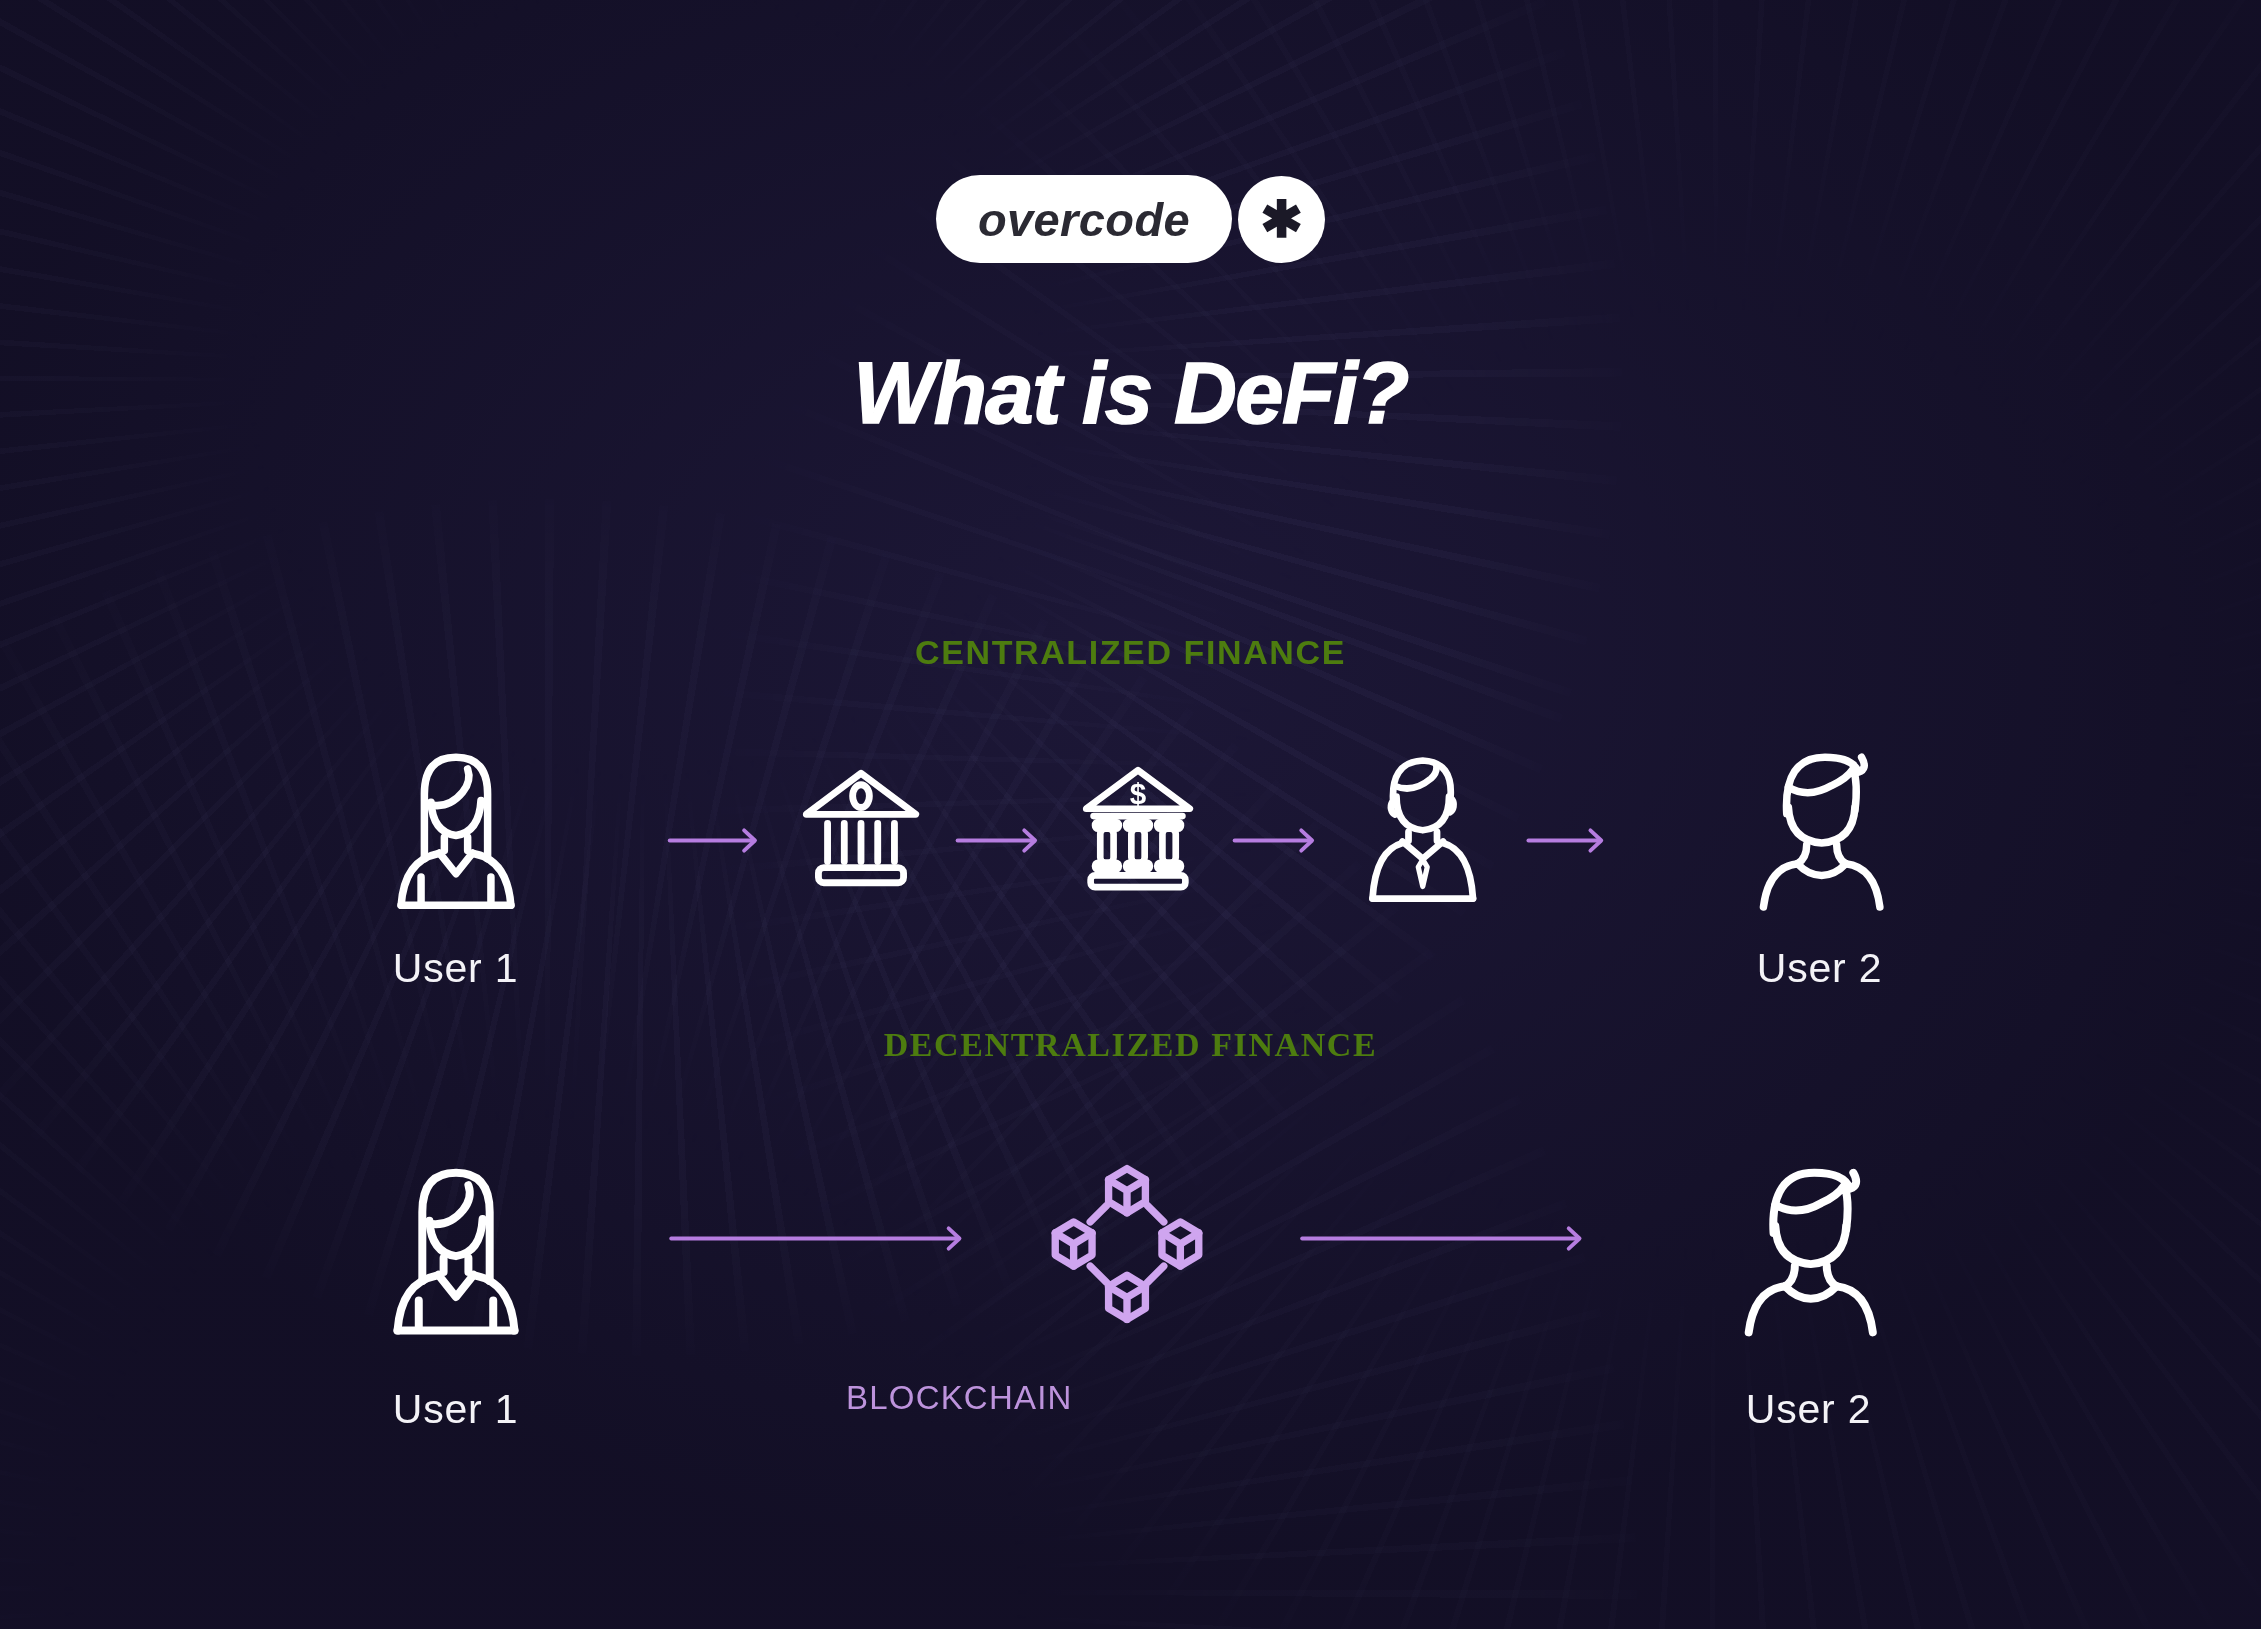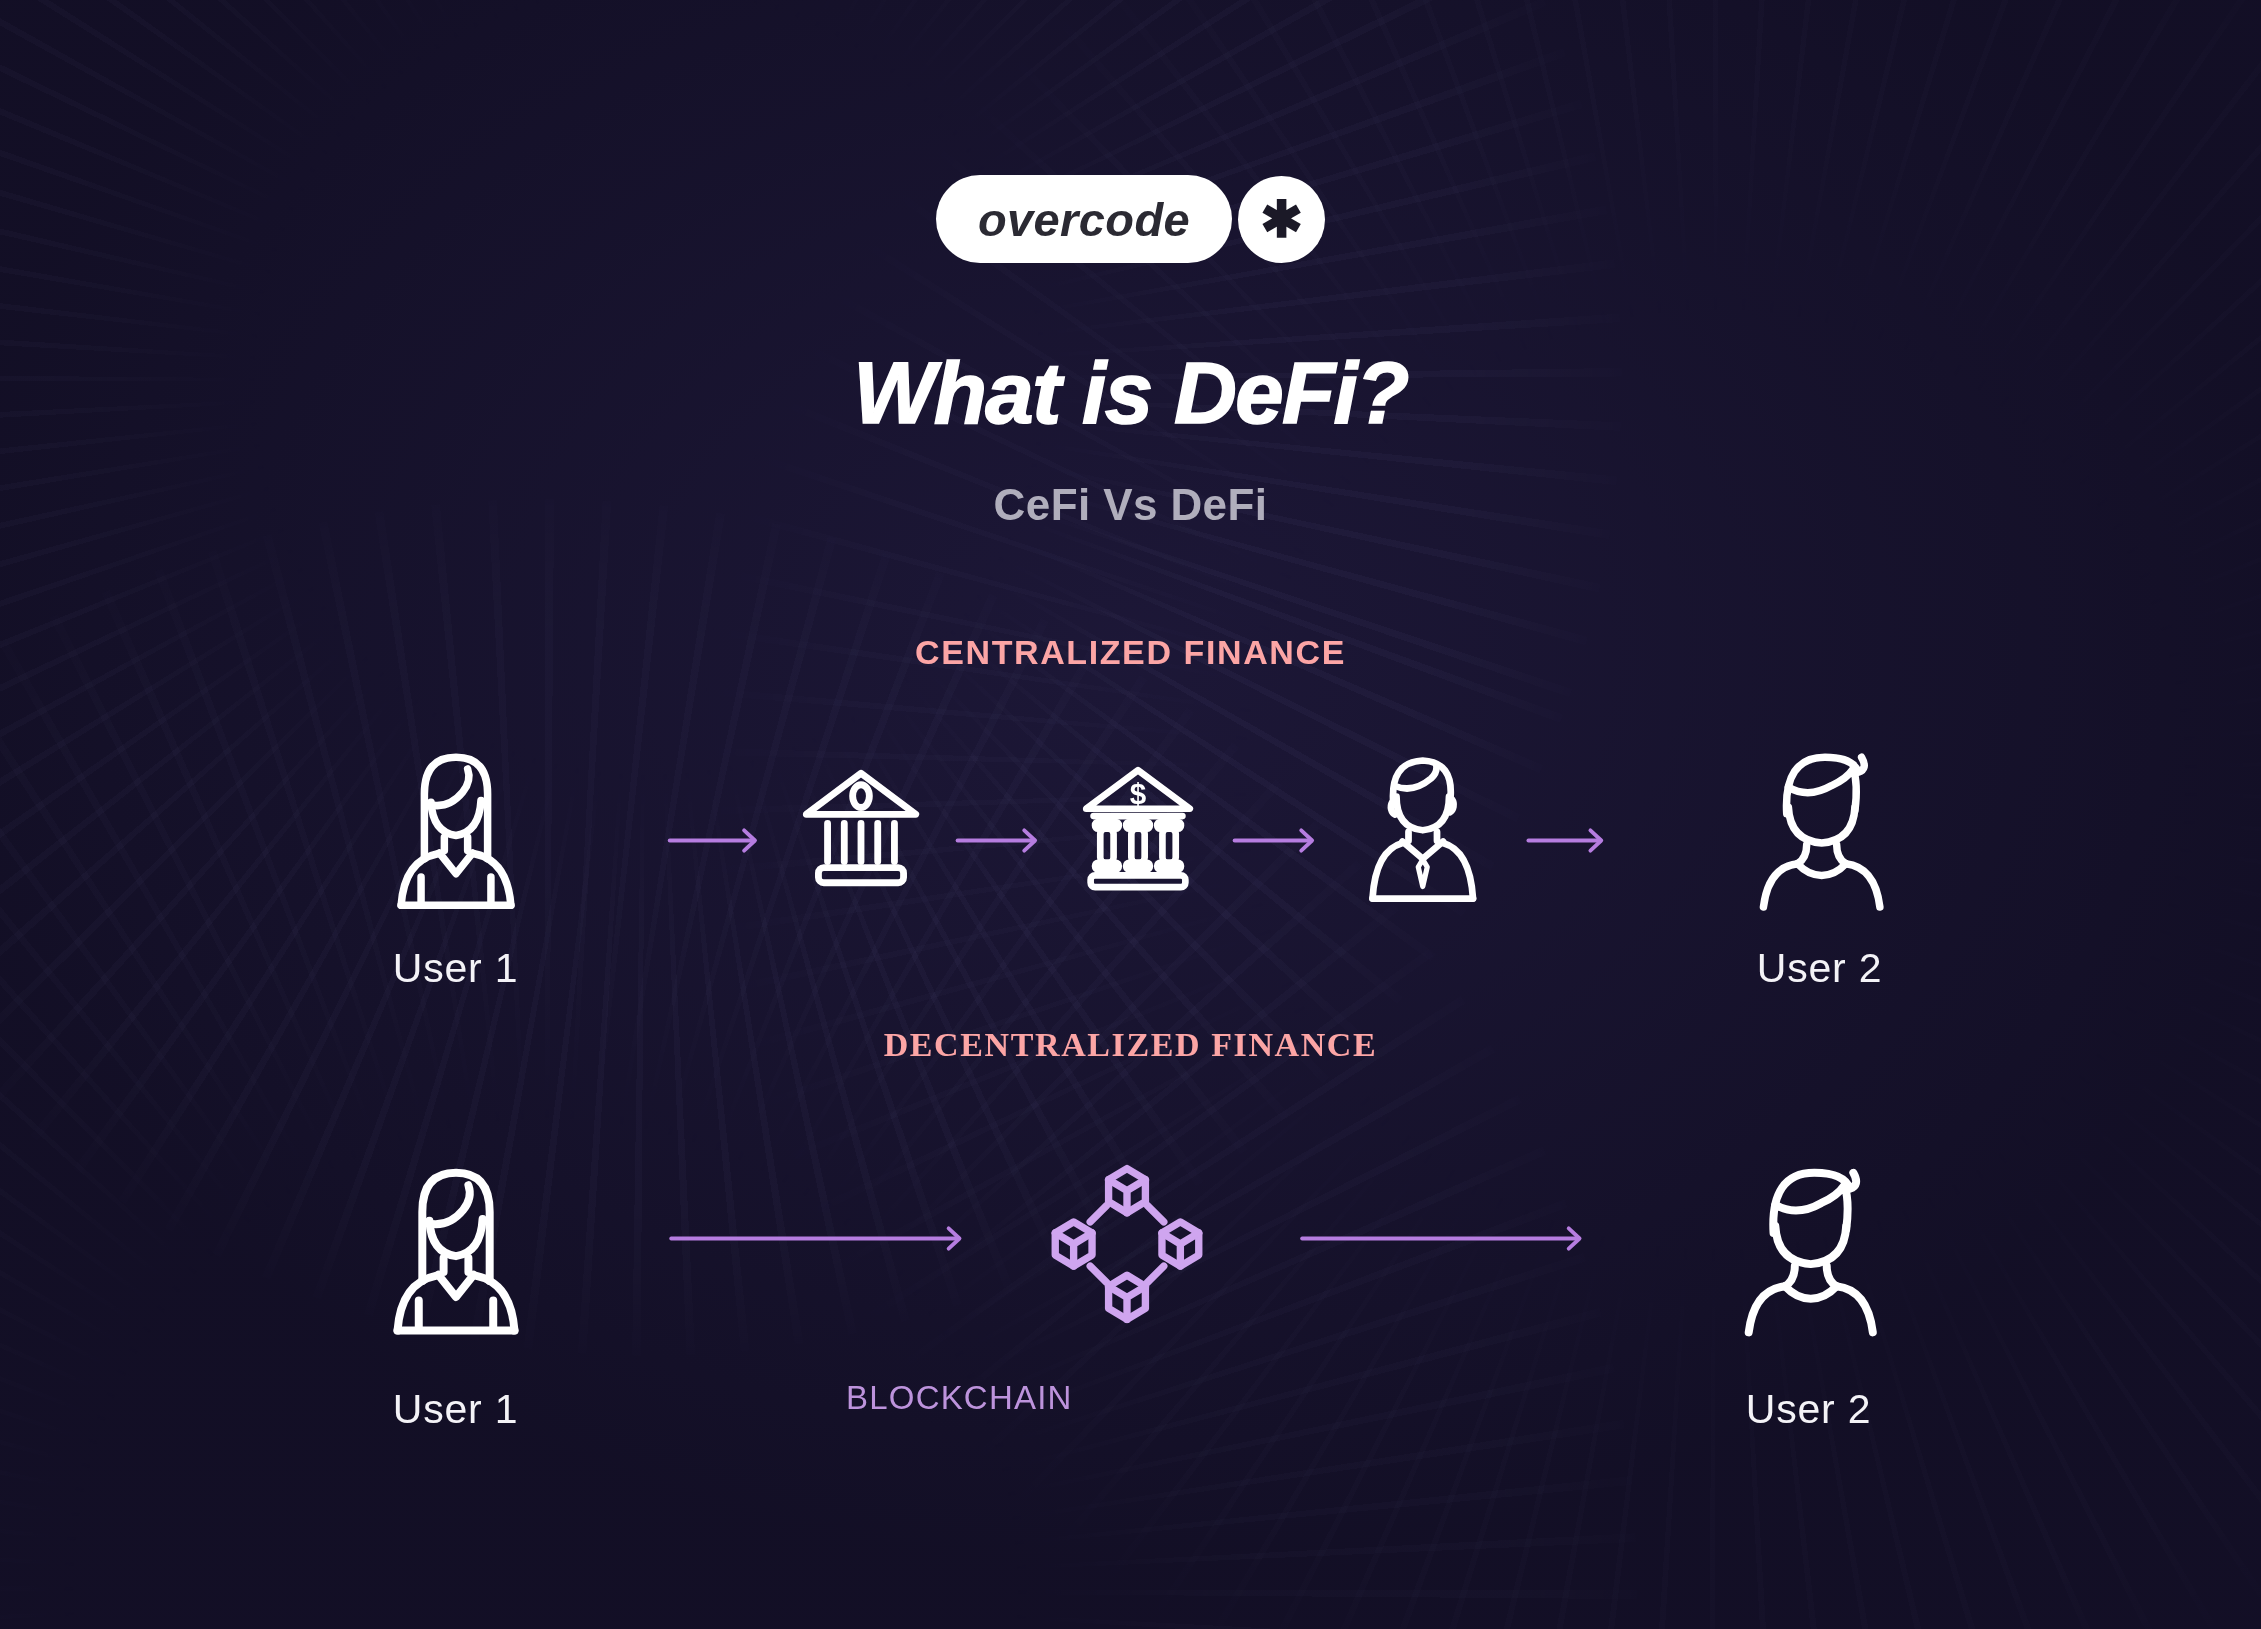--- a/index.html
+++ b/index.html
@@ -32,21 +32,21 @@
   .logo-badge{width:87px;height:87px;background:#ffffff;border-radius:47px;
               display:flex;align-items:center;justify-content:center;}
   .asterisk{font-size:51px;font-weight:bold;color:#1b1927;line-height:1;}
   
   .title{position:absolute;left:0;top:343px;width:100%;text-align:center;margin:0;
          font-size:87px;font-weight:bold;color:#ffffff;letter-spacing:-1.6px;font-style:italic;
          -webkit-text-stroke:1.6px #ffffff;}
   .subtitle{position:absolute;left:0;top:480px;width:100%;text-align:center;
          font-size:44px;font-weight:bold;color:#b0aebc;letter-spacing:0.4px;}
   .section-heading{position:absolute;left:0;width:100%;text-align:center;
-         font-size:34px;font-weight:bold;color:#fca5a5;letter-spacing:1.6px;}
+         font-size:34px;font-weight:bold;color:#4d7c0f;letter-spacing:1.6px;}
   .heading-cefi{top:633px;}
   .heading-defi{top:1026px;font-family:Liberation Serif, serif;}
   
   .node{position:absolute;display:flex;align-items:center;justify-content:center;}
   .node svg{display:block;width:100%;height:100%;}
   .icon-stroke{stroke:#ffffff;fill:none;stroke-width:9;stroke-linecap:round;stroke-linejoin:round;}
   .icon-stroke-purple{stroke:#cfa5ef;fill:none;stroke-width:8;stroke-linecap:round;stroke-linejoin:round;}
   .node-label{position:absolute;width:327px;text-align:center;
          font-size:41px;font-weight:normal;color:#f4f3f7;letter-spacing:0.8px;}
   .protocol-label{position:absolute;left:846px;top:1374px;width:561px;text-align:left;
@@ -67,21 +67,20 @@
   <div class="logo">
     <div class="logo-pill">
       <span class="logo-text">overcode</span>
     </div>
     <div class="logo-badge">
       <span class="asterisk">✱</span>
     </div>
   </div>
 
   <h1 class="title">What is DeFi?</h1>
-  <div class="subtitle">CeFi Vs DeFi</div>
 
   <div class="section-heading heading-cefi">CENTRALIZED FINANCE</div>
 
   <div class="node" style="left:370px;top:734px;width:172px;height:183px;">
     <svg viewBox="0 0 200 220">
       <g class="icon-stroke">
         <path d="M62,150 L62,72 Q62,28 100,28 Q138,28 138,72 L138,150"></path>
         <path d="M64,84 Q90,92 108,70 Q119,56 114,42"></path>
         <path d="M70,82 Q72,118 100,122 Q128,118 130,80"></path>
         <path d="M86,124 L86,140 M114,124 L114,140"></path>

